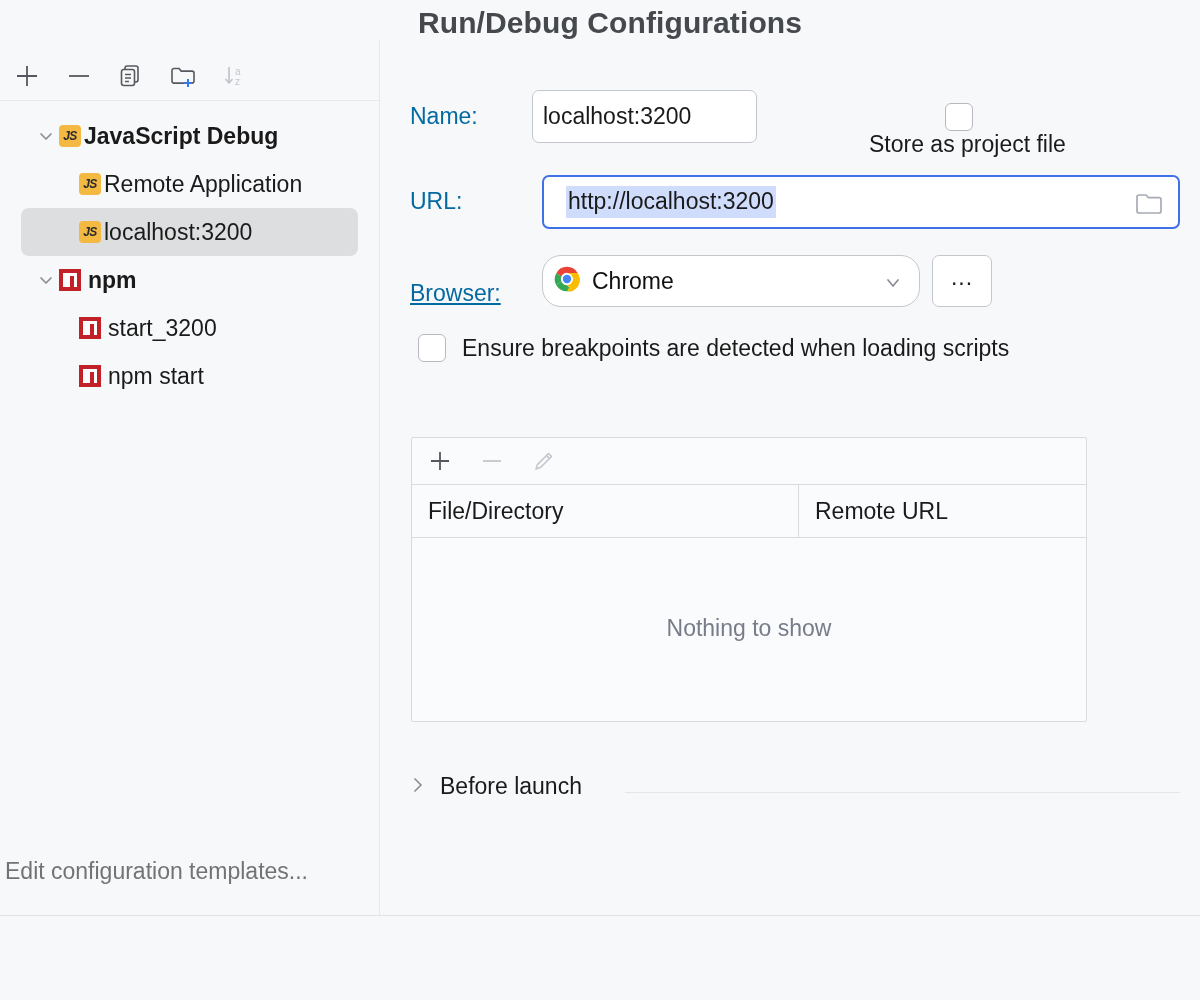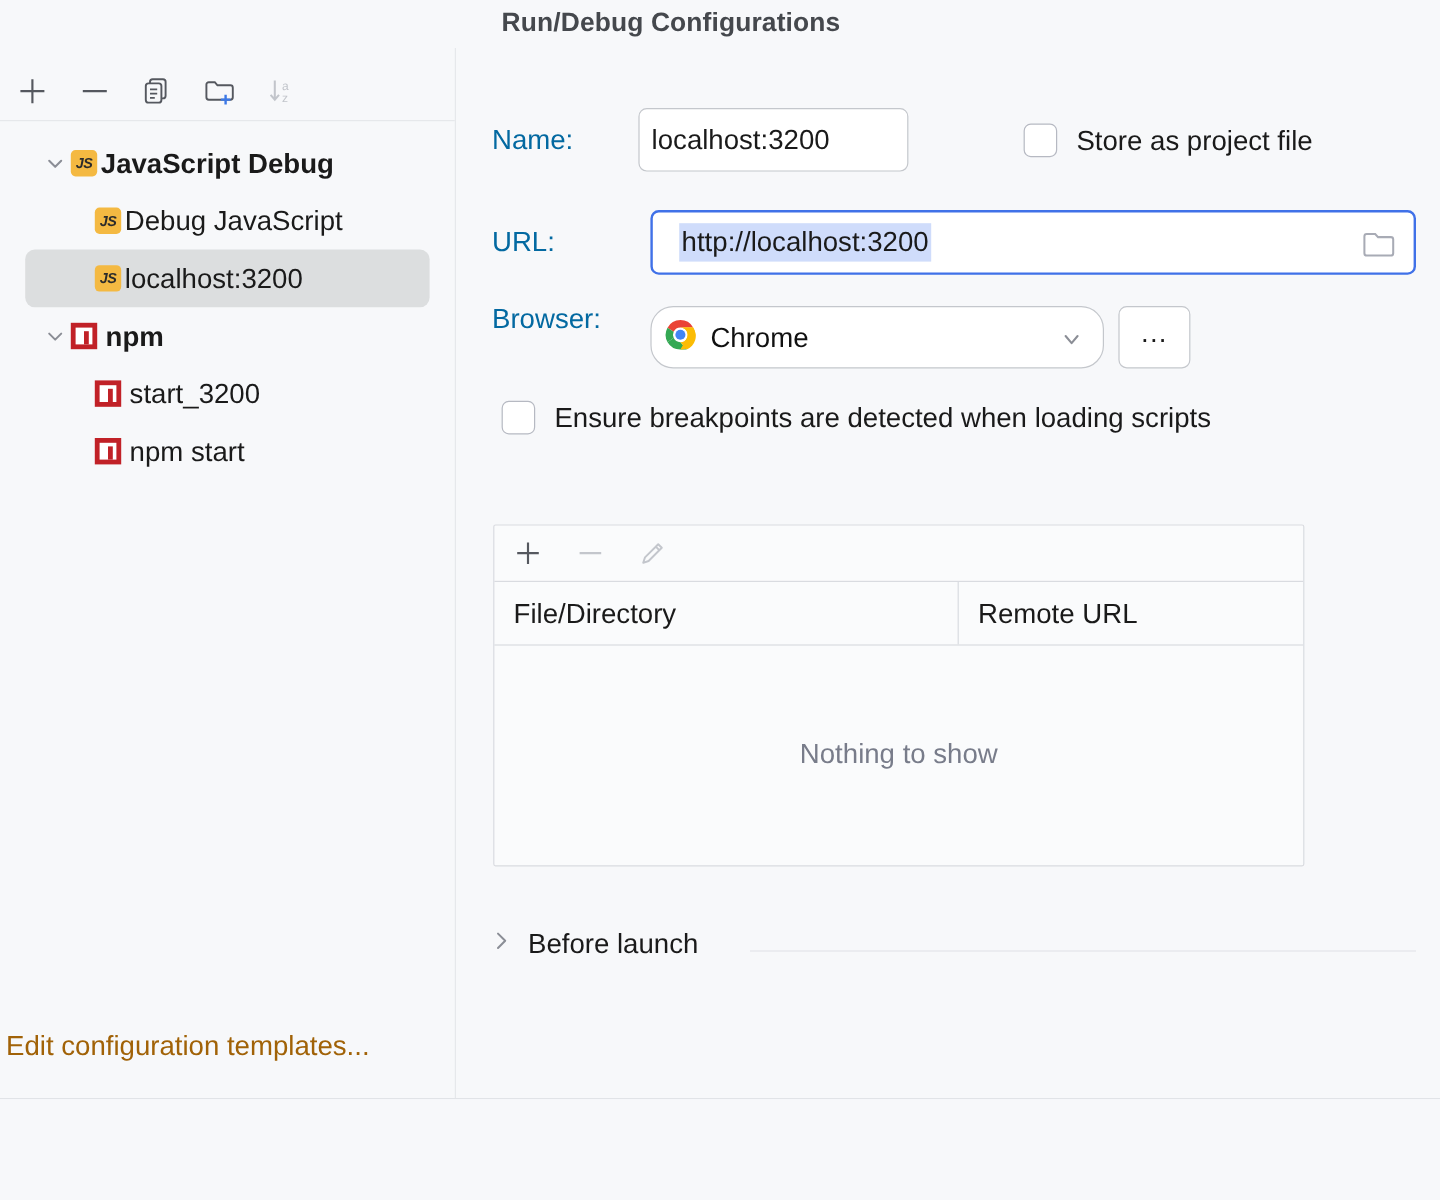--- a/index.html
+++ b/index.html
@@ -67,28 +67,28 @@
     content:""; position:absolute; left:4px; top:4px; width:14px; height:14px;
     background:#fff;
   }
   .npm-icon::after {
     content:""; position:absolute; left:11px; top:7px; width:4px; height:11px;
     background:#c12127;
   }
 
   .edit-templates {
     position: absolute; left: 5px; top: 858px; width: 374px; height: 34px;
-    font-size: 23px; color: #a16207; cursor: pointer; white-space: nowrap;
+    font-size: 23px; color: #737373; cursor: pointer; white-space: nowrap;
     overflow: hidden;
   }
 
   
   .main { position: absolute; left: 380px; top: 0; width: 820px; height: 915px; }
   .dialog-title {
-    position: absolute; left: 38px; top: 6px; font-size: 22px; font-weight: bold;
+    position: absolute; left: 38px; top: 6px; font-size: 30px; font-weight: bold;
     color: #45484d; letter-spacing: 0.1px;
   }
 
   .row-label {
     position: absolute; font-size: 23px; color: #0369a1;
   }
 
   .text-field {
     position: absolute; background: #fff; border: 1px solid #c4c7cc;
     border-radius: 7px; font-size: 23px; color: #1a1a1a;
@@ -122,21 +122,21 @@
     padding-bottom: 8px;
   }
 
   .cbox {
     width: 28px; height: 28px; background: #fff; border: 1px solid #b6b9c2;
     border-radius: 6px; flex: none; cursor: pointer;
   }
   .check-row { position: absolute; display: flex; align-items: center; }
   .check-text { font-size: 23px; color: #1a1a1a; margin-left: 16px; white-space: nowrap; }
 
-  #store-row  { left: 473px; top: 103px; }
+  #store-row  { left: 473px; top: 103px; flex-direction: column; }
   #ensure-row { left: 38px;  top: 334px; }
 
   #remote-label { position: absolute; left: 30px; top: 390px; font-size: 23px; color: #1a1a1a; }
 
   
   .table-box {
     position: absolute; left: 31px; top: 437px; width: 676px; height: 285px;
     border: 1px solid #d9dbe0; background: #fafbfc; border-radius: 2px;
   }
   .table-toolbar {
@@ -221,21 +221,21 @@
             <path d="M4 7 L9 12 L14 7" stroke="#8b8e96" stroke-width="1.7" fill="none" stroke-linecap="round" stroke-linejoin="round"></path>
           </svg>
       </span>
       <span class="js-icon">JS</span>
       <span class="tree-label bold">JavaScript Debug</span>
     </div>
 
     <div class="tree-row">
       <span class="deep"></span>
       <span class="js-icon">JS</span>
-      <span class="tree-label">Debug JavaScript</span>
+      <span class="tree-label">Remote Application</span>
     </div>
 
     <div class="tree-row selected">
       <span class="deep"></span>
       <span class="js-icon">JS</span>
       <span class="tree-label">localhost:3200</span>
     </div>
 
     <div class="tree-row">
       <span class="chev">
@@ -279,21 +279,21 @@
     <div class="row-label" style="left:30px; top:188px;">URL:</div>
     <div id="url-wrap">
       <span id="url-value">http://localhost:3200</span>
       <span class="folder-icon">
         <svg width="30" height="26" viewBox="0 0 30 26">
           <path d="M3 6a2 2 0 012-2h7l2.4 2.6H25a2 2 0 012 2V20a2 2 0 01-2 2H5a2 2 0 01-2-2z" stroke="#a8abb5" stroke-width="1.7" fill="#fff"></path>
         </svg>
       </span>
     </div>
 
-    <div class="row-label" style="left:30px; top:252px;">Browser:</div>
+    <div class="row-label" style="left:30px; top:280px;text-decoration:underline;">Browser:</div>
     <div id="browser-combo">
       <span>
         <svg width="28" height="28" viewBox="0 0 48 48">
           <circle cx="24" cy="24" r="21" fill="#fff"></circle>
           <path d="M24 3a21 21 0 0118.2 10.5H24a10.5 10.5 0 00-9.6 6.2L5.6 14A21 21 0 0124 3z" fill="#ea4335"></path>
           <path d="M5.6 14l8.8 5.7a10.5 10.5 0 000 8.6L5.7 34.6A21 21 0 015.6 14z" fill="#34a853"></path>
           <path d="M24 45a21 21 0 01-18.3-10.4l8.7-6.3A10.5 10.5 0 0024 34.5h.2L33 45z" fill="#34a853"></path>
           <path d="M42.2 13.5A21 21 0 0124 45l9.2-16.2A10.5 10.5 0 0024 13.5z" fill="#fbbc05"></path>
           <path d="M33.2 28.8A10.5 10.5 0 0124 34.5L33 45a21 21 0 009.2-31.5H24a10.5 10.5 0 019.2 15.3z" fill="#fbbc05"></path>
           <circle cx="24" cy="24" r="9.5" fill="#fff"></circle>

